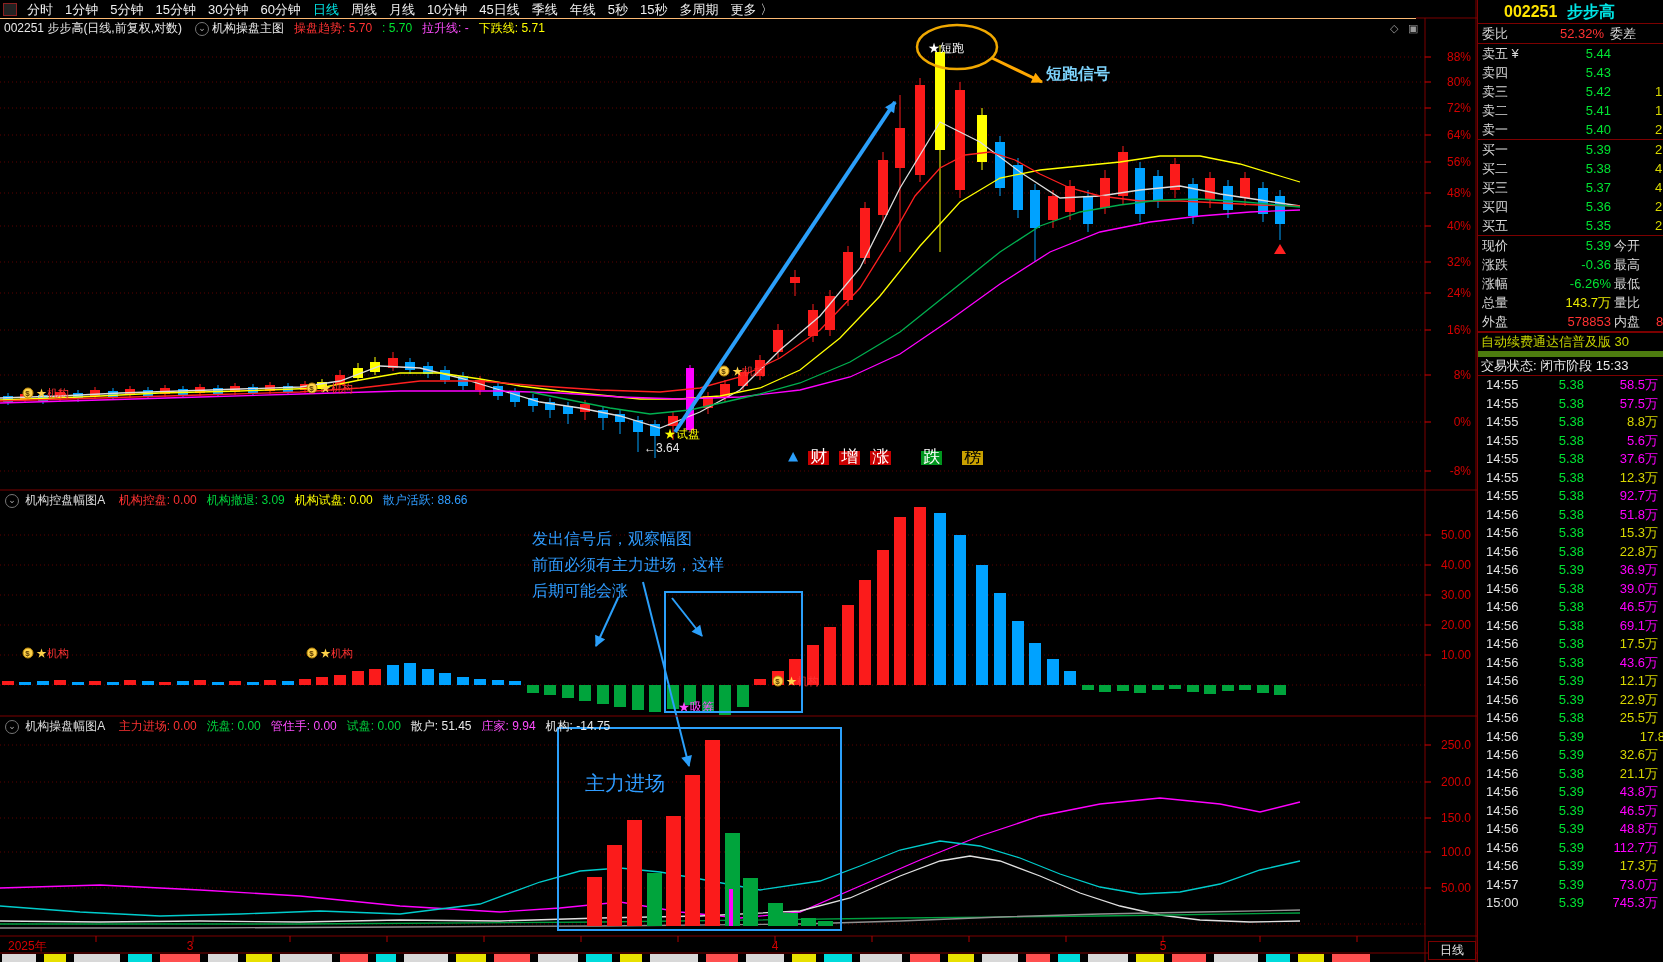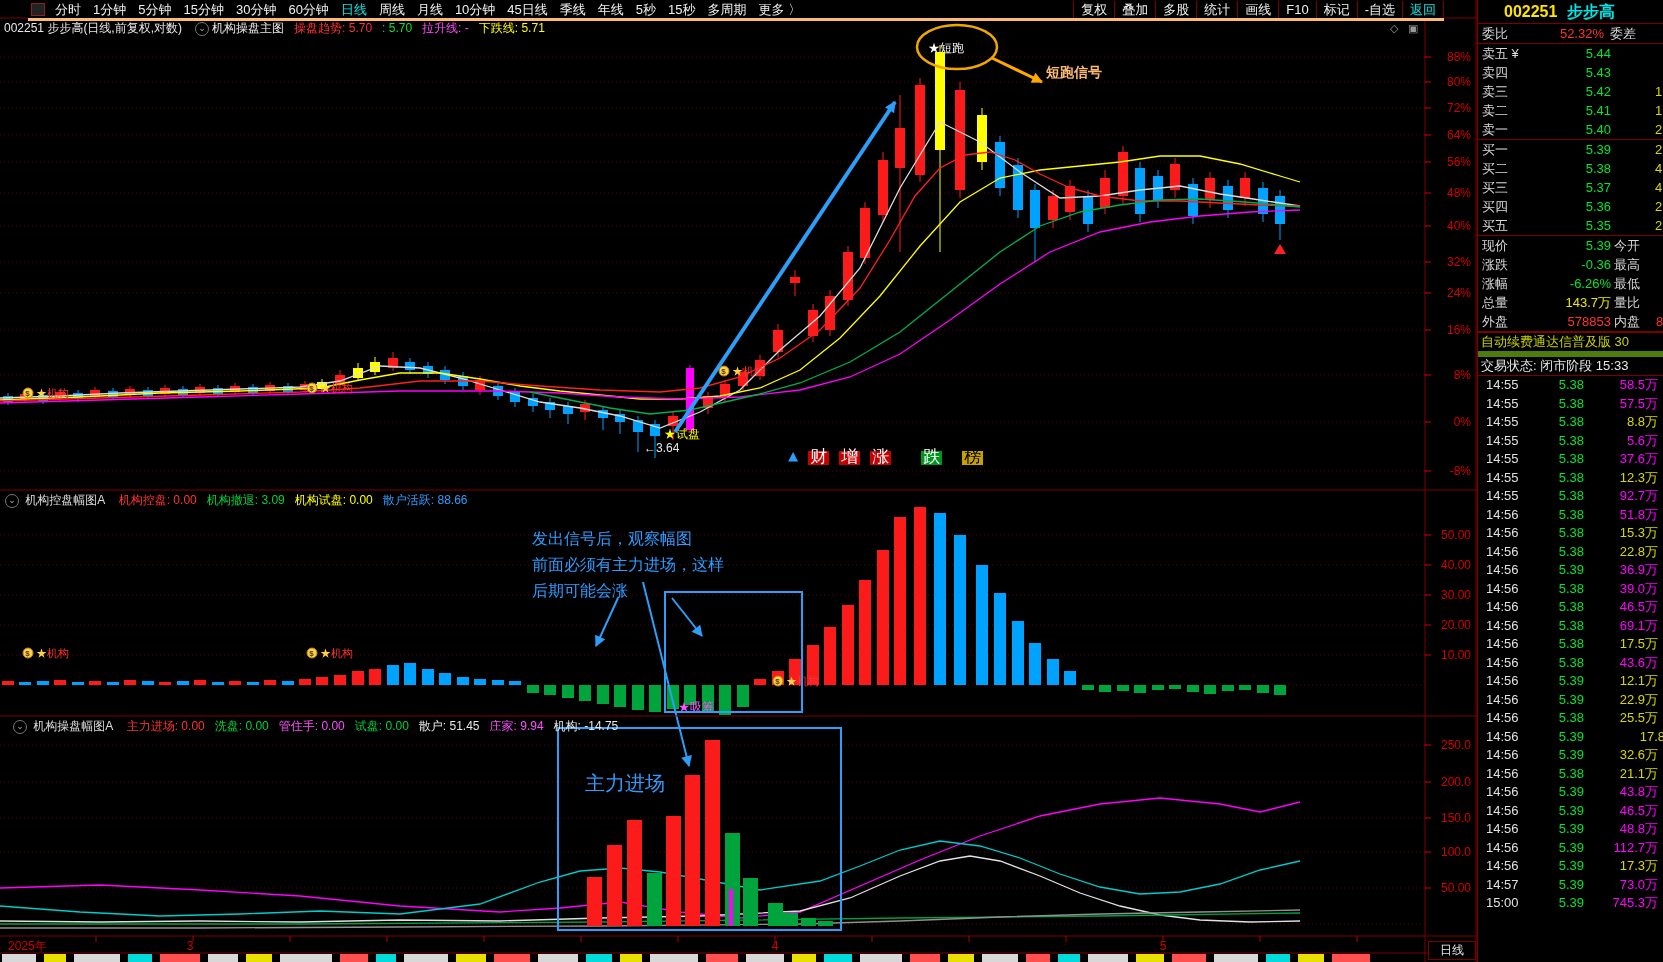--- a/index.html
+++ b/index.html
@@ -1,37 +1,37 @@
 <!DOCTYPE html>
 <html><head>
 <meta charset="utf-8">
 <style>
   html,body{margin:0;padding:0;background:#000;}
   body{width:1663px;height:962px;overflow:hidden;position:relative;
        font-family:"Liberation Sans",sans-serif;color:#ddd;font-size:12px;}
   .abs{position:absolute;}
   
   #menubar{left:0;top:0;width:1416px;height:18px;display:flex;justify-content:space-between;
-           align-items:center;border-bottom:3px solid #fdba74;background:#000;z-index:5;margin-left:28px;}
+           align-items:center;border-bottom:1px solid #fdba74;background:#000;z-index:5;}
   #menu-left,#menu-right{display:flex;align-items:center;height:18px;line-height:17px;font-size:13px;color:#f0f0f0;white-space:nowrap;}
   .mi{padding:0 6px;cursor:pointer;}
   .mi.sel{color:#00e5e5;}
   .mr{padding:0 7px;border-left:1px solid #7c0000;cursor:pointer;}
   .mr:last-child{border-right:1px solid #7c0000;}
   .mr.hl{color:#00e5e5;}
   #app-logo{width:12px;height:11px;border:1px solid #8a2020;background:#222;margin:0 4px 0 3px;display:inline-block;}
   
   .phead{height:16px;line-height:16px;font-size:12px;white-space:nowrap;z-index:4;background:transparent;}
   .circ-ico{display:inline-block;width:12px;height:12px;line-height:10px;border:1px solid #777;border-radius:50%;
             color:#aaa;font-size:9px;text-align:center;margin:0 3px;vertical-align:1px;}
   .tseg{margin-right:10px;}
   
   #ann-block{left:532px;top:526px;font-size:16px;color:#2f9cff;line-height:26px;z-index:4;white-space:nowrap;}
   #main-entry{left:585px;top:770px;font-size:20px;color:#2f9cff;z-index:4;}
-  #sprint{left:1046px;top:64px;font-size:14px;color:#fdba74;z-index:4;font-weight:bold;}
+  #sprint{left:1046px;top:64px;font-size:16px;color:#7dd3fc;z-index:4;font-weight:bold;}
   
   #chips{left:786px;top:451px;z-index:4;font-size:17px;line-height:14px;white-space:nowrap;font-family:Liberation Mono, monospace;}
   #chips span{display:inline-block;padding:0 2px;height:14px;}
   
   #ticker{left:2px;top:954px;width:1420px;height:8px;overflow:hidden;z-index:4;white-space:nowrap;}
   #ticker span{display:inline-block;height:8px;margin-right:8px;vertical-align:top;}
   
   #rp{left:1477px;top:0;width:186px;height:962px;border-left:1px solid #7c0000;overflow:hidden;z-index:6;background:#000;font-size:13px;}
   #rp .rph{height:23px;line-height:23px;border-bottom:1px solid #7c0000;padding-left:26px;white-space:nowrap;}
   #rp .rph .code{color:#ffe400;font-size:16px;font-weight:bold;}
@@ -68,31 +68,20 @@
       <span class="mi">周线</span>
       <span class="mi">月线</span>
       <span class="mi">10分钟</span>
       <span class="mi">45日线</span>
       <span class="mi">季线</span>
       <span class="mi">年线</span>
       <span class="mi">5秒</span>
       <span class="mi">15秒</span>
       <span class="mi">多周期</span>
       <span class="mi">更多 〉</span>
-    </div>
-  <div id="menu-right">
-      <span class="mr">复权</span>
-      <span class="mr">叠加</span>
-      <span class="mr">多股</span>
-      <span class="mr">统计</span>
-      <span class="mr">画线</span>
-      <span class="mr">F10</span>
-      <span class="mr">标记</span>
-      <span class="mr">-自选</span>
-      <span class="mr hl">返回</span>
     </div>
 </div>
 
 <svg id="chart" class="abs" style="left:0;top:0;z-index:1" width="1477" height="962" viewBox="0 0 1477 962">
     <defs>
       <marker id="mB" viewBox="0 0 10 10" refX="9" refY="5" markerWidth="13" markerHeight="11" markerUnits="userSpaceOnUse" orient="auto">
         <path d="M0,0 L10,5 L0,10 z" fill="#2b9ffa"></path>
       </marker>
       <marker id="mO" viewBox="0 0 10 10" refX="9" refY="5" markerWidth="13" markerHeight="11" markerUnits="userSpaceOnUse" orient="auto">
         <path d="M0,0 L10,5 L0,10 z" fill="#ffa800"></path>
@@ -475,21 +464,21 @@
 </div>
 <span class="smico abs" style="left:1390px;top:22px;">◇</span>
 <span class="smico abs" style="left:1408px;top:22px;">▣</span>
 
 <div class="phead abs" style="left:2px;top:492px;width:1400px;">
   <span class="circ-ico">⌄</span>
   <span class="tseg">机构控盘幅图A</span>
   <span id="p2-segs"><span class="tseg" style="color: rgb(255, 50, 50);">机构控盘: 0.00</span><span class="tseg" style="color: rgb(0, 210, 60);">机构撤退: 3.09</span><span class="tseg" style="color: rgb(255, 255, 0);">机构试盘: 0.00</span><span class="tseg" style="color: rgb(47, 156, 255);">散户活跃: 88.66</span></span>
 </div>
 
-<div class="phead abs" style="left:2px;top:718px;width:1400px;margin-left:8px;">
+<div class="phead abs" style="left:2px;top:718px;width:1400px;">
   <span class="circ-ico">⌄</span>
   <span class="tseg">机构操盘幅图A</span>
   <span id="p3-segs"><span class="tseg" style="color: rgb(255, 50, 50);">主力进场: 0.00</span><span class="tseg" style="color: rgb(0, 210, 60);">洗盘: 0.00</span><span class="tseg" style="color: rgb(255, 77, 255);">管住手: 0.00</span><span class="tseg" style="color: rgb(0, 210, 60);">试盘: 0.00</span><span class="tseg" style="color: rgb(232, 232, 232);">散户: 51.45</span><span class="tseg" style="color: rgb(255, 77, 255);">庄家: 9.94</span><span class="tseg" style="color: rgb(232, 232, 232);">机构: -14.75</span></span>
 </div>
 
 <div id="ann-block" class="abs">
   <div>发出信号后，观察幅图</div>
   <div>前面必须有主力进场，这样</div>
   <div>后期可能会涨</div>
 </div>

